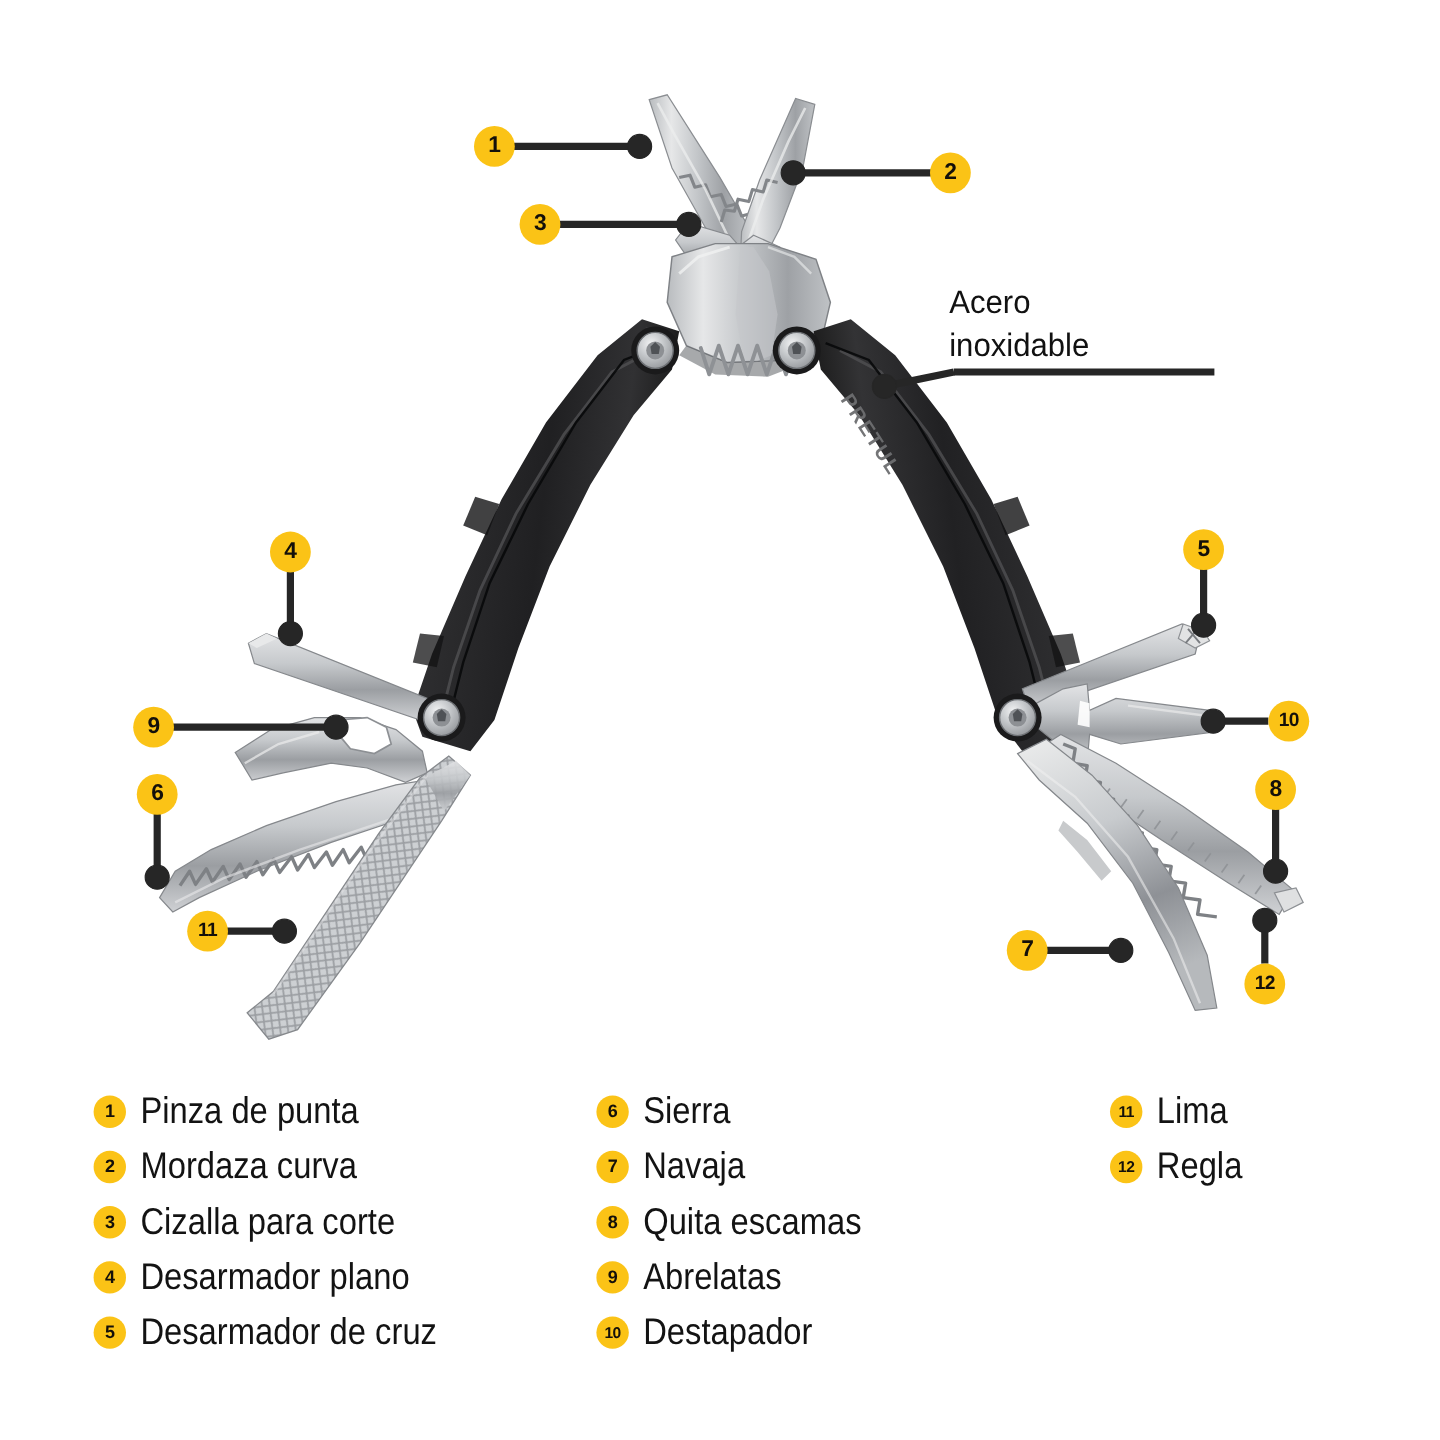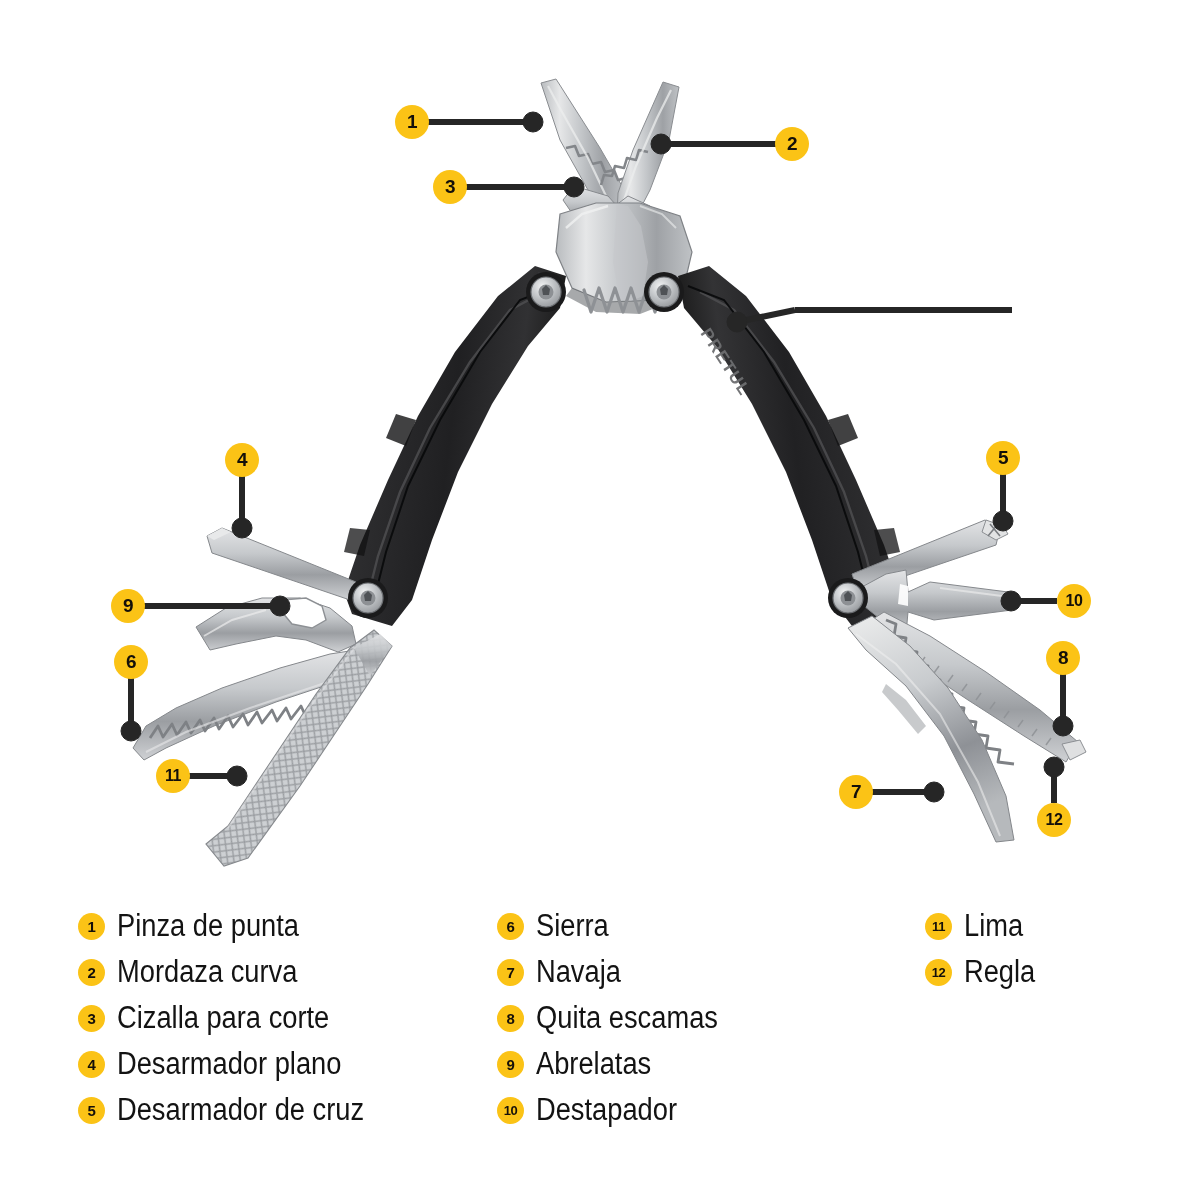--- a/index.html
+++ b/index.html
@@ -339,20 +339,24 @@
         <line x1="1054" y1="803" x2="1054" y2="767" stroke-width="6"></line>
         <circle cx="1054" cy="767" r="10"></circle>
 
         <line x1="1012" y1="310" x2="795" y2="310" stroke-width="6"></line>
         <line x1="795" y1="310" x2="737" y2="322" stroke-width="6"></line>
         <circle cx="737" cy="322" r="10"></circle>
       </g>
     </svg>
   </div>
 
+  <div id="material-note">
+    <div class="mline">Acero</div>
+    <div class="mline">inoxidable</div>
+  </div>
 
   <div id="callout-layer">
       <div class="callout" style="left: 395px; top: 105px;">1</div>
       <div class="callout" style="left: 775px; top: 127px;">2</div>
       <div class="callout" style="left: 433px; top: 170px;">3</div>
       <div class="callout" style="left: 225px; top: 443px;">4</div>
       <div class="callout" style="left: 986px; top: 441px;">5</div>
       <div class="callout" style="left: 114px; top: 645px;">6</div>
       <div class="callout" style="left: 839px; top: 775px;">7</div>
       <div class="callout" style="left: 1046px; top: 641px;">8</div>

